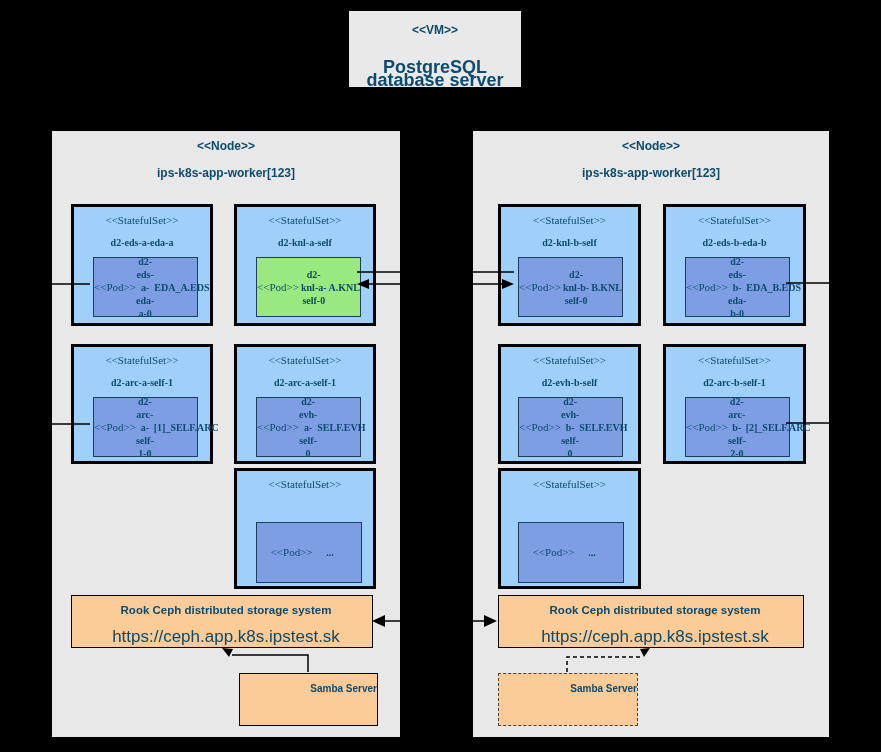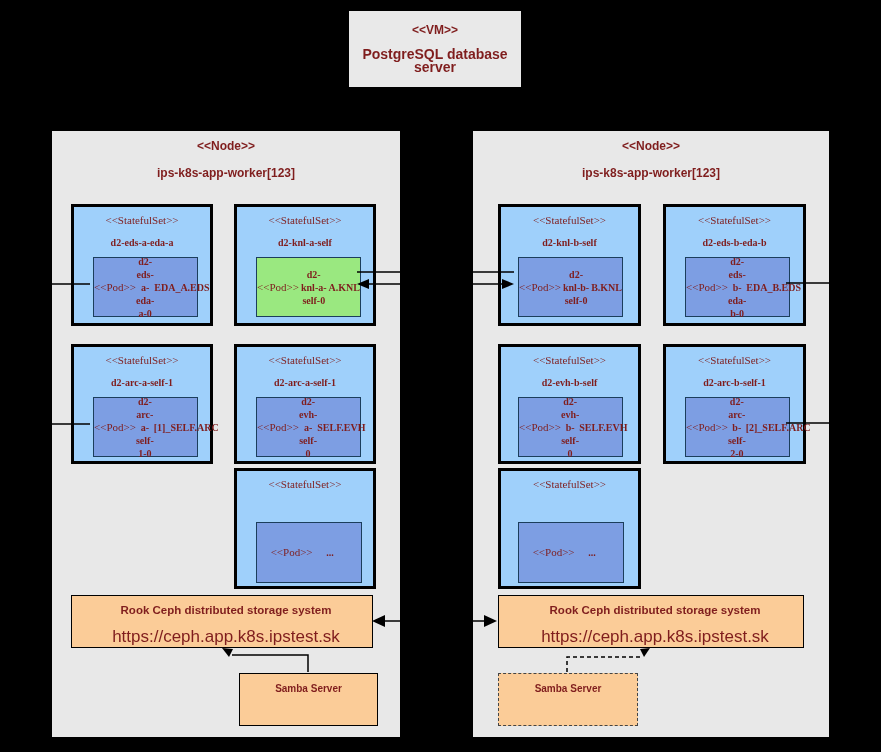--- a/index.html
+++ b/index.html
@@ -1,39 +1,39 @@
 <!DOCTYPE html>
 <html><head>
 <meta charset="utf-8">
 <style>
   html,body{margin:0;padding:0;background:#000;}
   .canvas{position:relative;width:868px;height:752px;background:#000;overflow:hidden;
-          font-family:"Liberation Sans","DejaVu Sans",sans-serif;color:#7f1d1d;}
+          font-family:"Liberation Sans","DejaVu Sans",sans-serif;color:#0c4a6e;}
   .box{position:absolute;box-sizing:border-box;text-align:center;}
   .vm{background:#e9e9e9;border:1px solid #000;}
   .node{background:#e8e8e8;border:1px solid #000;}
   .ss{background:#9fd0fb;border:3px solid #000000;font-family:Liberation Serif, serif;}
   .pod{background:#7d9ee3;border:1px solid #1b3e5c;display:flex;flex-direction:row;
        align-items:center;justify-content:space-evenly;}
   .pod.green{background:#9ae880;}
   .storage{background:#fbcc98;border:1px solid #000;padding-left:8px;}
   .samba{background:#fbcc98;border:1px solid #000;}
   .samba.dashed{border:1px dashed #444;}
   .stereo{font-size:11px;line-height:13px;}
   .stereo.b{font-weight:bold;font-size:12px;}
   .bname{font-weight:bold;font-size:10px;line-height:13px;}
   .node > .stereo{padding-top:9px;}
   .node > .bname{margin-top:14px;font-size:12px;}
   .vm > .stereo{padding-top:13px;}
-  .vm > .bname{margin-top:11px;font-size:14px;}
+  .vm > .bname{margin-top:24px;font-size:18px;}
   .ss > .stereo{padding-top:7px;}
   .ss > .bname{margin-top:9px;}
   .storage > .bname{padding-top:8px;font-size:11.5px;}
   .storage > .url{margin-top:10px;font-size:17px;}
-  .samba > .bname{padding-top:8px;}
+  .samba > .bname{padding-top:8px;text-align:right;}
   .wires{position:absolute;left:0;top:0;pointer-events:none;z-index:10;}
 </style>
 </head>
 <body>
 
 <div class="canvas">
 
   <div class="box vm" style="left:348px;top:10px;width:174px;height:78px">
     <div class="stereo b">&lt;&lt;VM&gt;&gt;</div>
     <div class="bname">PostgreSQL database server</div>

